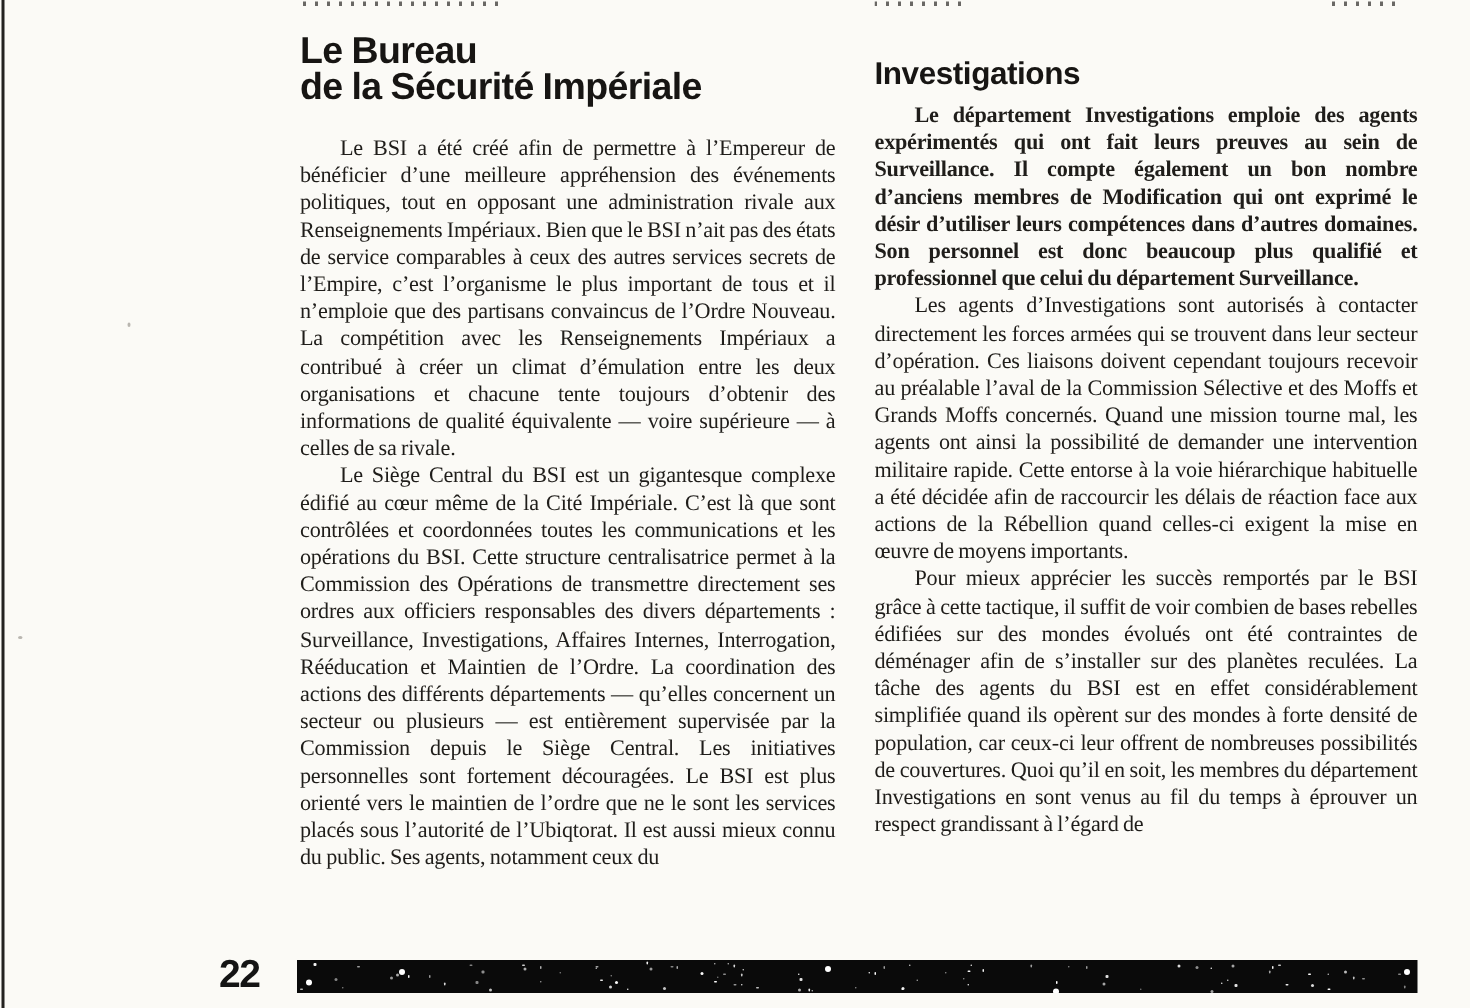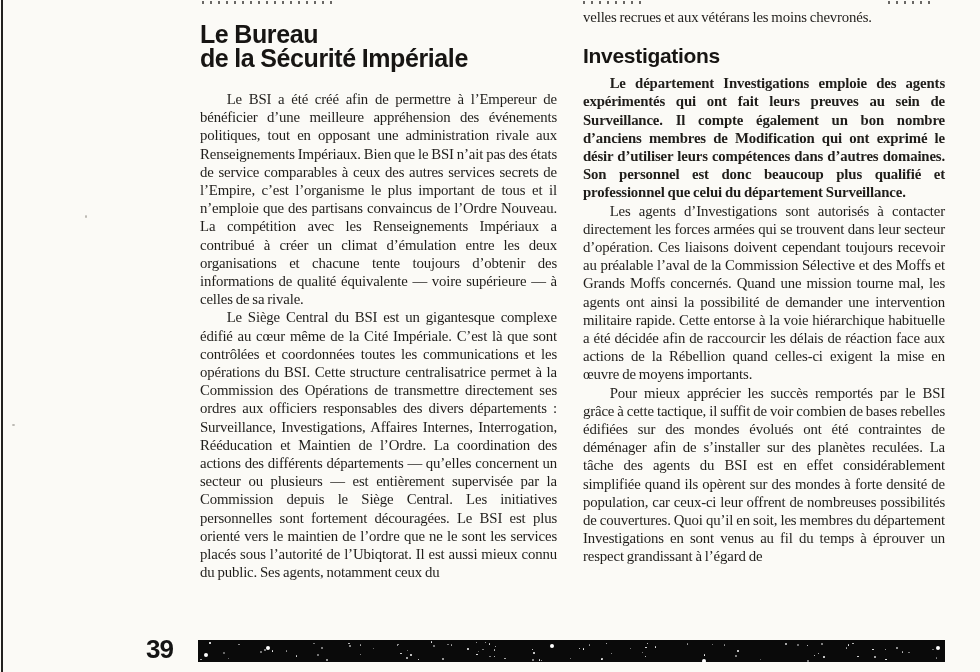--- a/index.html
+++ b/index.html
@@ -42,21 +42,21 @@
   .para{margin:0;text-indent:1.8em;}
   .para.no-indent{text-indent:0;font-weight:bold;}
   .col-left .first-para{margin-top:20px;}
   .carryover{margin:0;text-indent:0;margin-top:3px;text-align:left;}
   .section-heading{
     font-family:"Liberation Sans", sans-serif;
     font-weight:700;
     font-size:21px;line-height:22px;
     letter-spacing:-0.3px;
     color:#171513;
-    margin-top:19px;margin-bottom:7px;
+    margin-top:34px;margin-bottom:7px;
     text-align:left;
   }
   .footer-page-number{
     position:absolute;left:146px;top:634px;
     font-family:"Liberation Sans", sans-serif;
     font-weight:700;font-size:26px;color:#141414;
     letter-spacing:-1px;
   }
   .starfield-bar{
     position:absolute;left:198px;top:640px;
@@ -90,28 +90,27 @@
     </div>
     <p class="para first-para">Le BSI a été créé afin de permettre à l’Empereur de bénéficier d’une meilleure appréhension des événements politiques, tout en opposant une administration rivale aux Renseignements Impériaux. Bien que le BSI n’ait pas des états de service comparables à ceux des autres services secrets de l’Empire, c’est l’organisme le plus important de tous et il n’emploie que des partisans convaincus de l’Ordre Nouveau. La compétition avec les Renseignements Impériaux a contribué à créer un climat d’émulation entre les deux organisations et chacune tente toujours d’obtenir des informations de qualité équivalente — voire supérieure — à celles de sa rivale.</p>
     <p class="para">Le Siège Central du BSI est un gigantesque complexe édifié au cœur même de la Cité Impériale. C’est là que sont contrôlées et coordonnées toutes les communications et les opérations du BSI. Cette structure centralisatrice permet à la Commission des Opérations de transmettre directement ses ordres aux officiers responsables des divers départements : Surveillance, Investigations, Affaires Internes, Interrogation, Rééducation et Maintien de l’Ordre. La coordination des actions des différents départements — qu’elles concernent un secteur ou plusieurs — est entièrement supervisée par la Commission depuis le Siège Central. Les initiatives personnelles sont fortement découragées. Le BSI est plus orienté vers le maintien de l’ordre que ne le sont les services placés sous l’autorité de l’Ubiqtorat. Il est aussi mieux connu du public. Ses agents, notamment ceux du</p>
   </div>
 
   <div class="col col-right">
     <div class="remnant">
       <span class="marks" style="left:0;width:60px;"></span>
       <span class="marks" style="left:305px;width:45px;"></span>
     </div>
-    <p class="carryover">velles recrues et aux vétérans les moins chevronés.</p>
     <div class="section-heading">Investigations</div>
     <p class="para no-indent" style="text-indent:1.8em;">Le département Investigations emploie des agents expérimentés qui ont fait leurs preuves au sein de Surveillance. Il compte également un bon nombre d’anciens membres de Modification qui ont exprimé le désir d’utiliser leurs compétences dans d’autres domaines. Son personnel est donc beaucoup plus qualifié et professionnel que celui du département Surveillance.</p>
     <p class="para">Les agents d’Investigations sont autorisés à contacter directement les forces armées qui se trouvent dans leur secteur d’opération. Ces liaisons doivent cependant toujours recevoir au préalable l’aval de la Commission Sélective et des Moffs et Grands Moffs concernés. Quand une mission tourne mal, les agents ont ainsi la possibilité de demander une intervention militaire rapide. Cette entorse à la voie hiérarchique habituelle a été décidée afin de raccourcir les délais de réaction face aux actions de la Rébellion quand celles-ci exigent la mise en œuvre de moyens importants.</p>
     <p class="para">Pour mieux apprécier les succès remportés par le BSI grâce à cette tactique, il suffit de voir combien de bases rebelles édifiées sur des mondes évolués ont été contraintes de déménager afin de s’installer sur des planètes reculées. La tâche des agents du BSI est en effet considérablement simplifiée quand ils opèrent sur des mondes à forte densité de population, car ceux-ci leur offrent de nombreuses possibilités de couvertures. Quoi qu’il en soit, les membres du département Investigations en sont venus au fil du temps à éprouver un respect grandissant à l’égard de</p>
   </div>
 
-  <div class="footer-page-number">39</div>
+  <div class="footer-page-number">22</div>
   <div class="starfield-bar">
       <span class="star" style="width: 4px; height: 4px; left: 504.112px; top: 19.0311px; opacity: 1;"></span>
       <span class="star" style="width: 1.4px; height: 1.4px; left: 296.076px; top: 15.7576px; opacity: 0.91;"></span>
       <span class="star" style="width: 1.4px; height: 1.4px; left: 87.6001px; top: 10.3873px; opacity: 0.58;"></span>
       <span class="star" style="width: 4px; height: 4px; left: 351.828px; top: 3.63883px; opacity: 1;"></span>
       <span class="star" style="width: 1.4px; height: 1.4px; left: 390.799px; top: 4.29057px; opacity: 0.6;"></span>
       <span class="star" style="width: 2px; height: 2px; left: 150.994px; top: 5.40331px; opacity: 0.66;"></span>
       <span class="star" style="width: 1.4px; height: 1.4px; left: 97.7888px; top: 15.3465px; opacity: 0.86;"></span>
       <span class="star" style="width: 1.4px; height: 1.4px; left: 333.658px; top: 8.53754px; opacity: 0.98;"></span>
       <span class="star" style="width: 2px; height: 2px; left: 211.592px; top: 14.4915px; opacity: 0.98;"></span>

